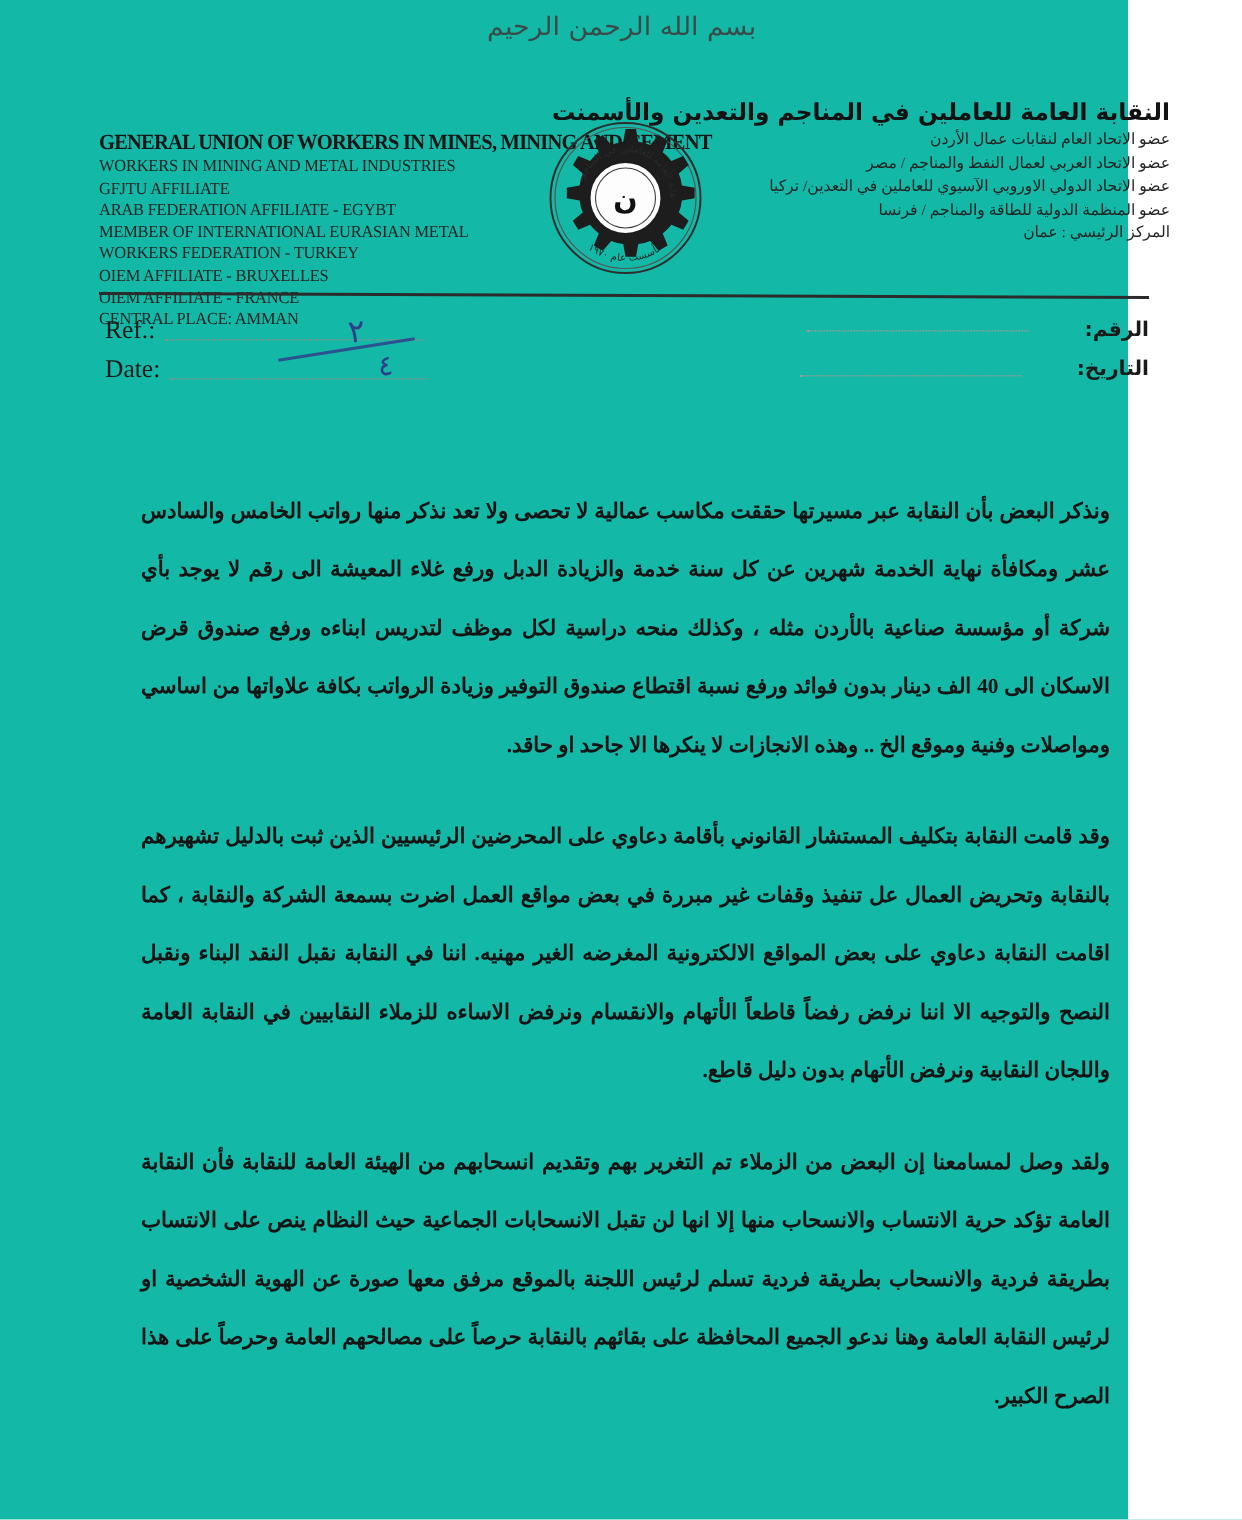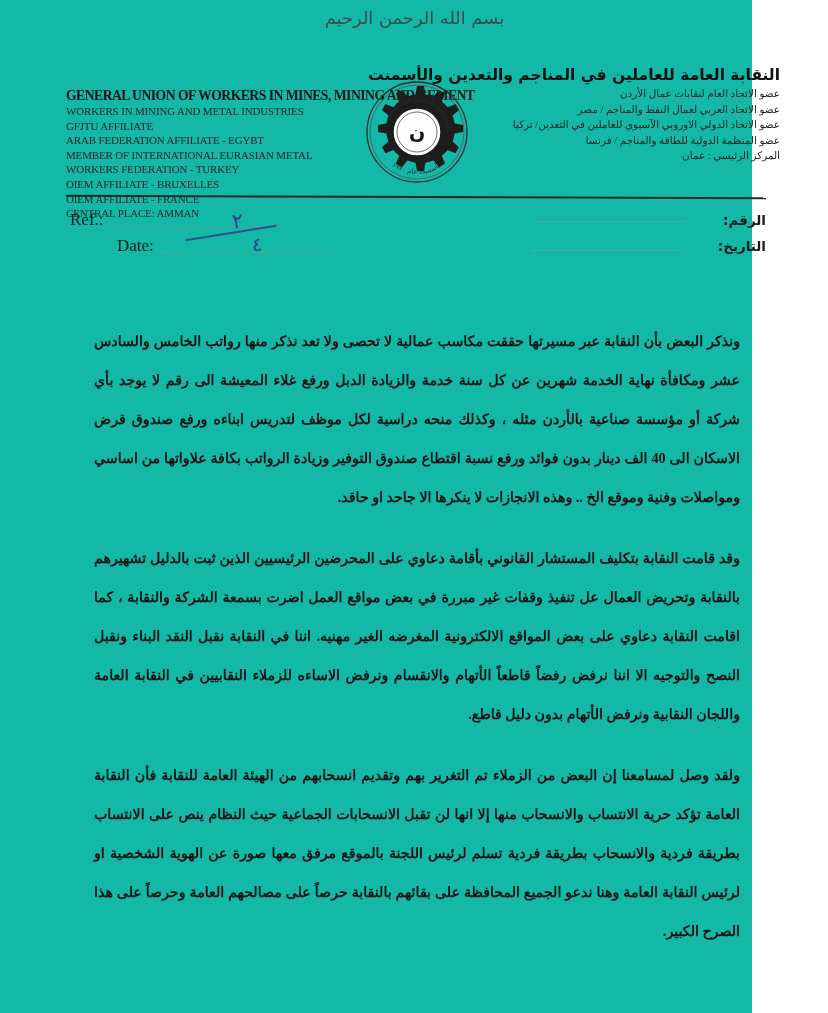--- a/index.html
+++ b/index.html
@@ -135,21 +135,21 @@
     left: 0;
     width: 828px;
     height: 64px;
   }
   .ref-row {
     position: absolute;
     display: flex;
     align-items: flex-end;
   }
   .ref-row.r1 { left: 70px; top: 4px; }
-  .ref-row.r2 { left: 70px; top: 30px; margin-left: 47px; }
+  .ref-row.r2 { left: 70px; top: 30px; }
   .ref-lbl {
     font-family: "Liberation Serif", serif;
     font-size: 17px;
     color: #1a1a1a;
     margin-right: 6px;
   }
   .dotline {
     display: inline-block;
     width: 172px;
     border-bottom: 1.4px dotted #8d8d8d;

